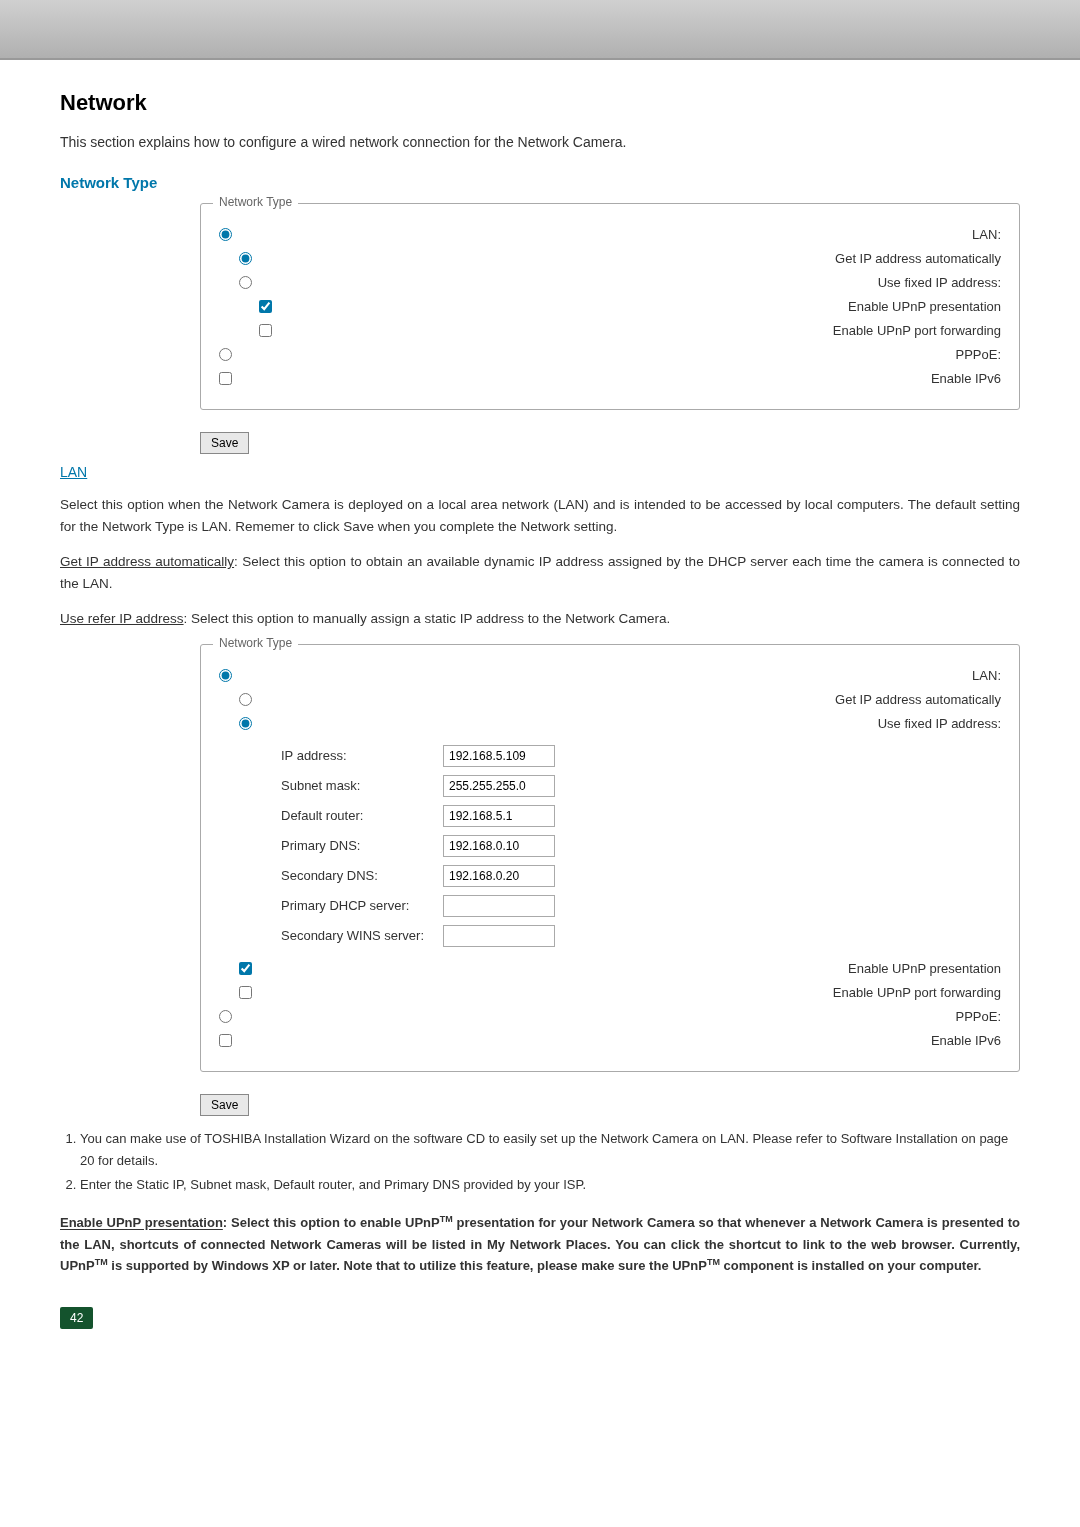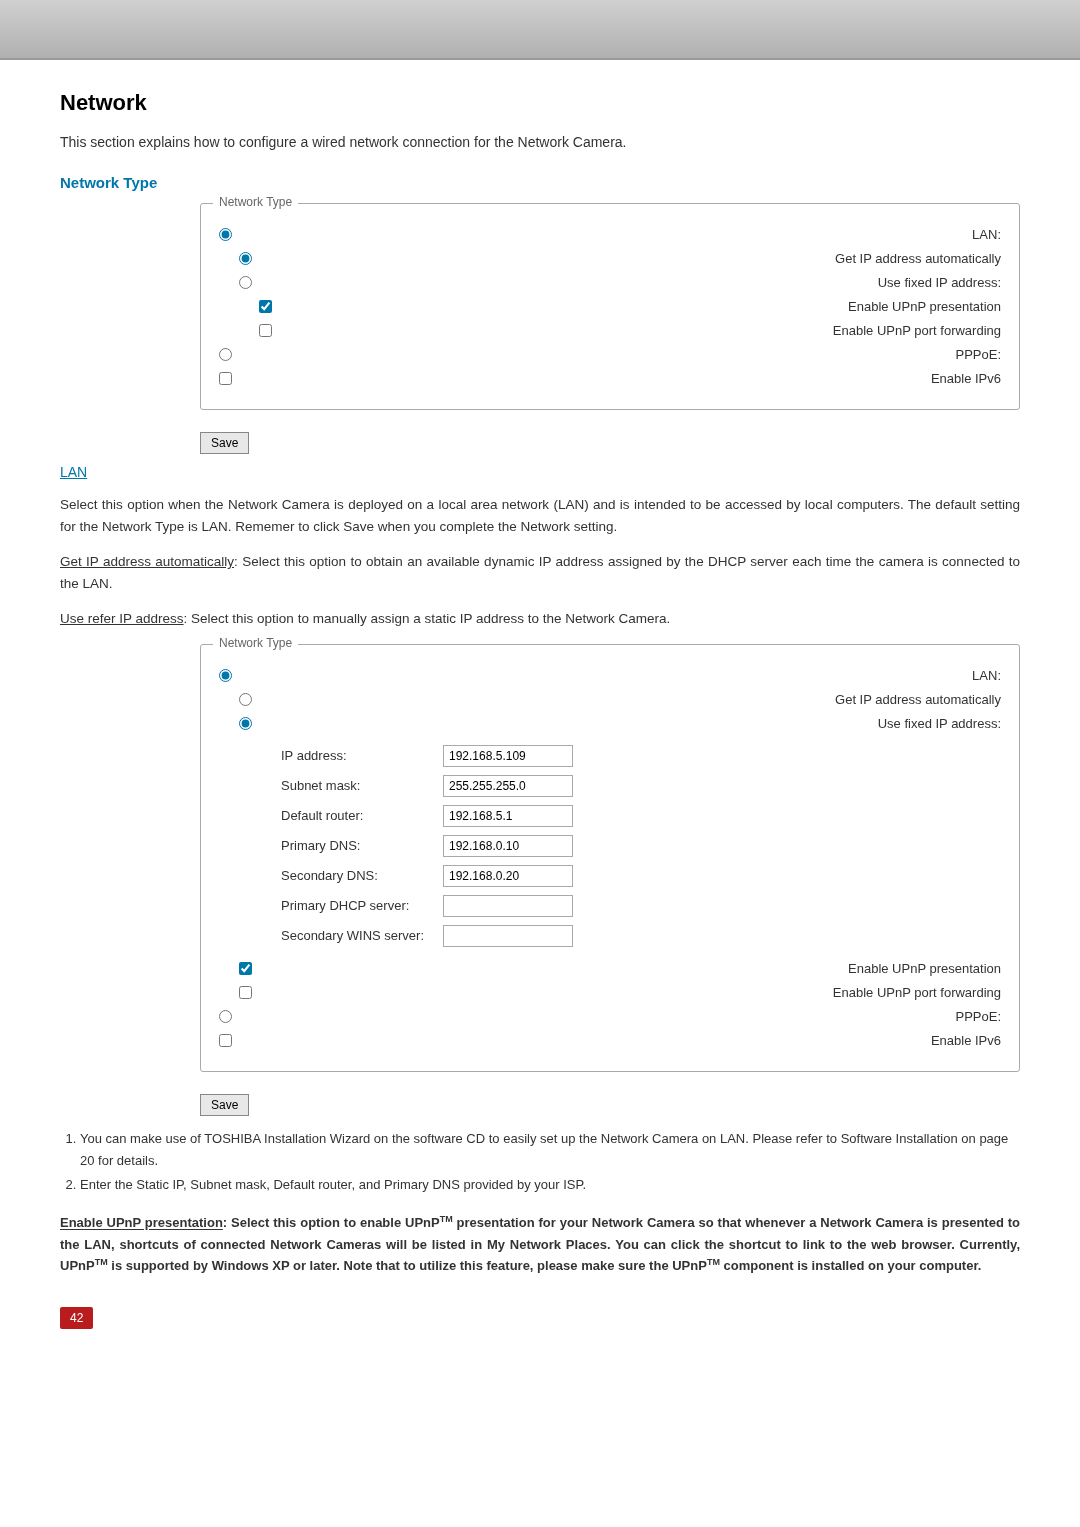--- a/index.html
+++ b/index.html
@@ -105,21 +105,21 @@
     }
     .field-table tr td:first-child {
       width: 160px;
       color: #333;
       margin-left: 18px;
     }
     .field-table input[type="text"] {
       border: 1px solid #aaa;
       padding: 2px 5px;
       font-size: 12px;
-      width: 130px;
+      width: 112px;
       height: 22px;
     }
     .notes-list {
       margin: 12px 0 16px 20px;
       font-size: 13px;
       line-height: 1.7;
     }
     .notes-list li {
       margin-bottom: 2px;
     }
@@ -132,21 +132,21 @@
     }
     sup {
       font-size: 9px;
     }
     .footer-bar {
       position: relative;
       margin-top: 30px;
     }
     .page-number-box {
       display: inline-block;
-      background: #b91c1c;
+      background: #14532d;
       color: #fff;
       font-size: 12px;
       padding: 4px 10px;
       border-radius: 2px;
     }
   </style>
 </head>
 <body>
 
 <div class="header-bar"></div>

